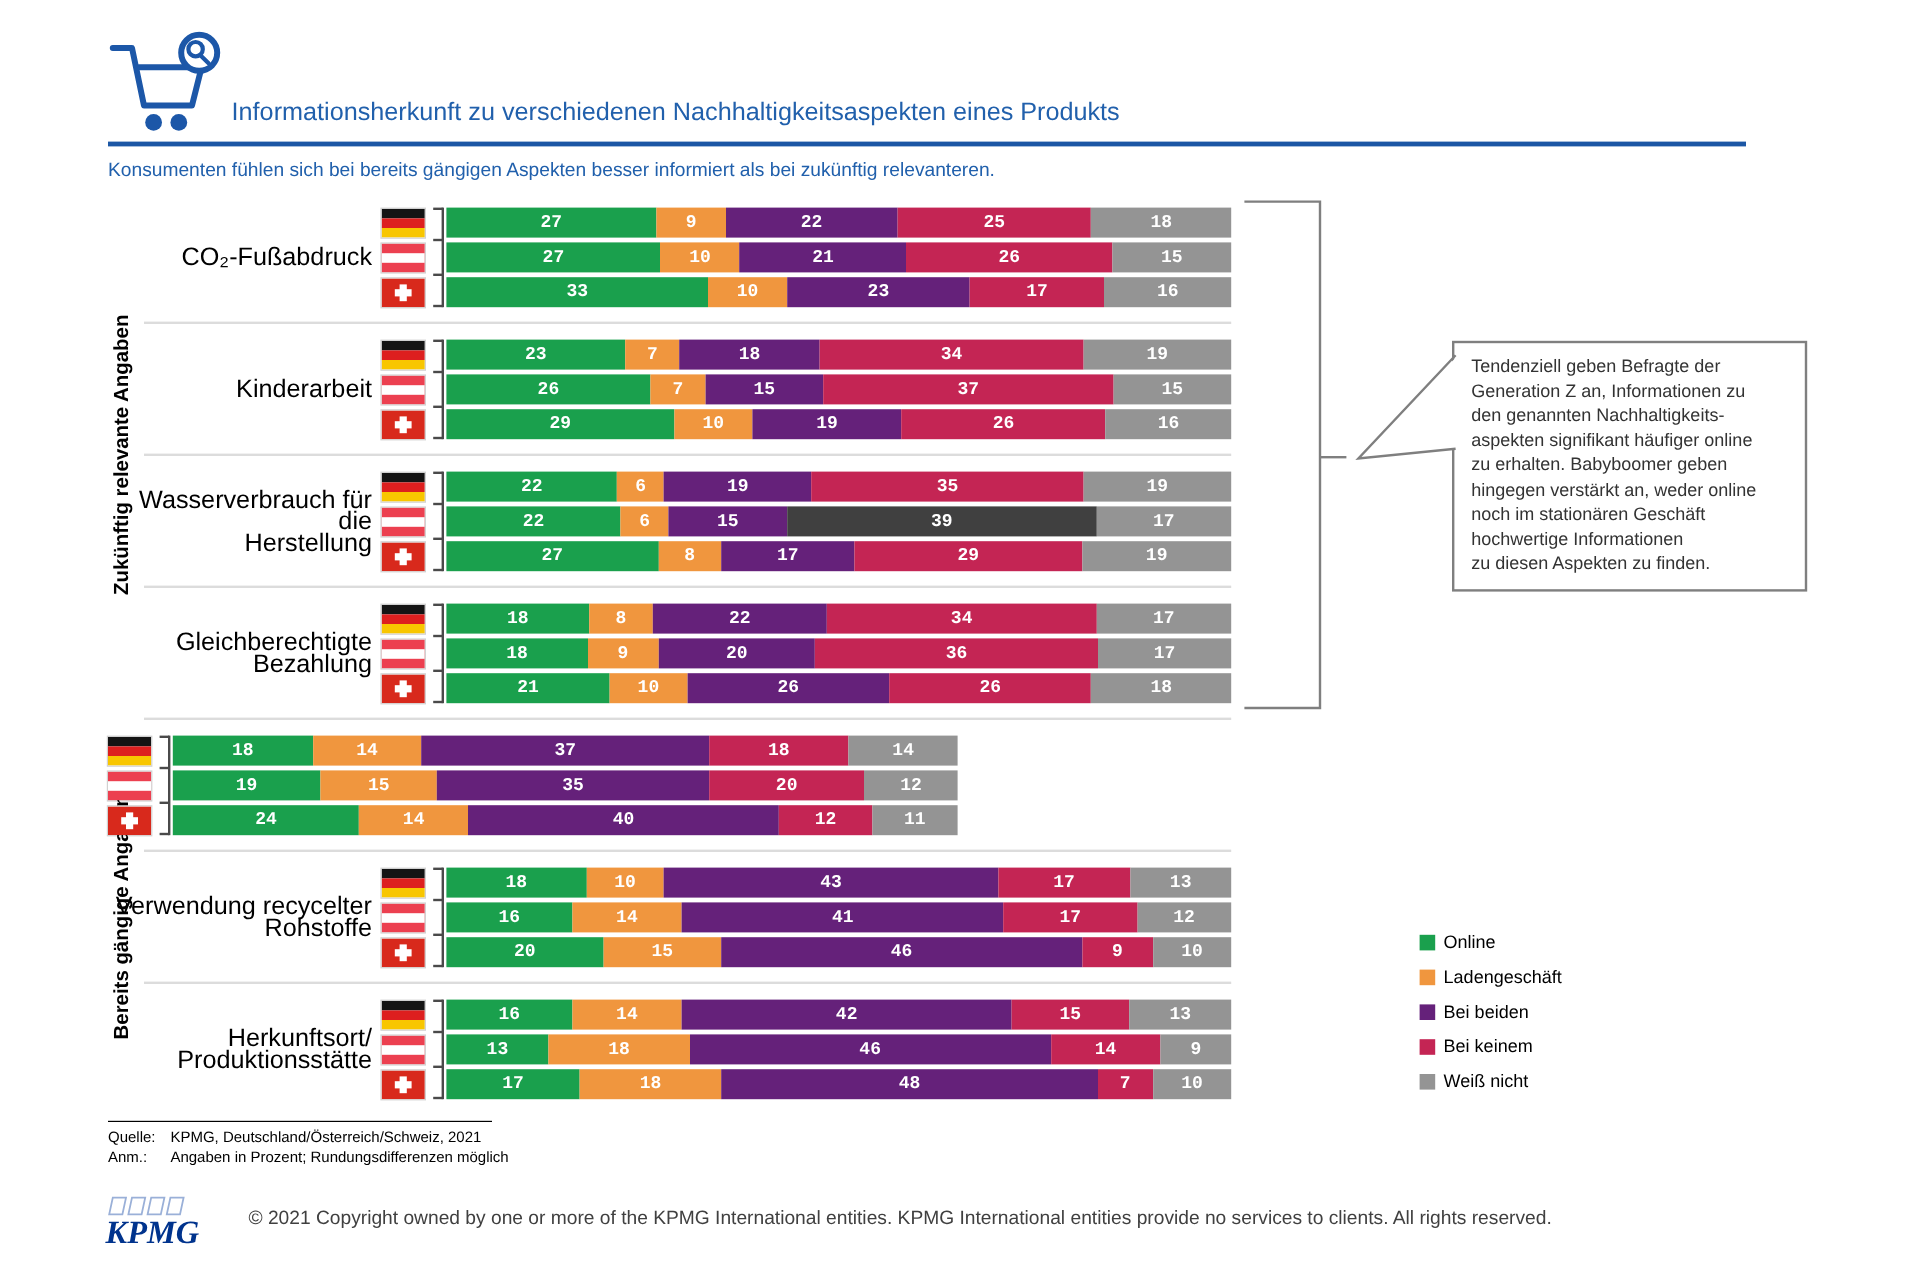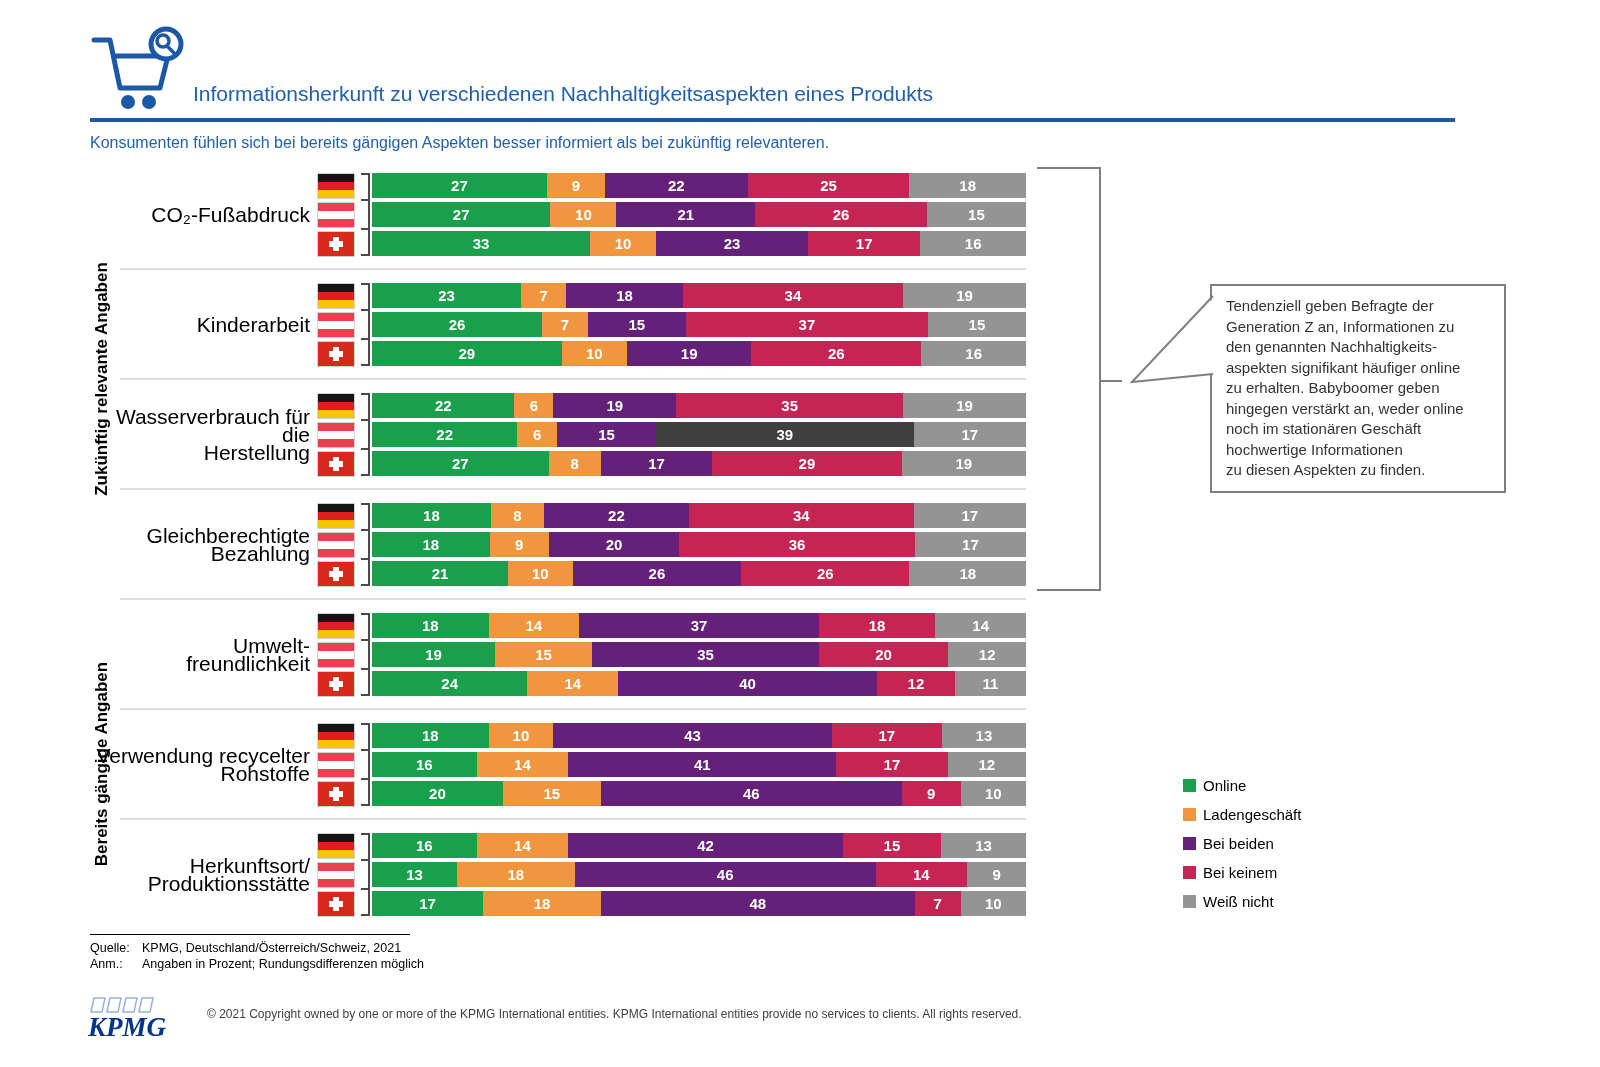--- a/index.html
+++ b/index.html
@@ -25,21 +25,21 @@
   .cat-label {
     width:220px; display:flex; align-items:center; justify-content:flex-end;
     text-align:right; font-size:21px; color:#000; line-height:18px; white-space:pre-line;
     padding-right:8px; box-sizing:content-box;
   }
   .rows { position:relative; width:708px; }
   .row { display:flex; align-items:center; height:25px; margin-bottom:4px; }
   .row:last-child { margin-bottom:0; }
   .flag { width:36px; height:24px; margin-right:18px; flex:none; line-height:0; }
   .flag svg { display:block; outline:1px solid rgba(0,0,0,0.18); }
-  .bar { display:flex; width:654px; height:25px; }
+  .bar { display:flex; width:654px; height:25px;font-family:Liberation Mono, monospace; }
   .seg { display:flex; align-items:center; justify-content:center; color:#fff; font-weight:bold; font-size:15px; overflow:hidden; }
   .vline { position:absolute; left:50px; top:0; width:2px; height:83px; background:#4a4a4a; }
   .tick { position:absolute; left:43px; width:8px; height:2px; background:#4a4a4a; }
 
   
   .section-label { position:absolute; height:20px; text-align:center; font-size:17px; font-weight:bold; color:#000;
     transform:rotate(-90deg); white-space:nowrap; }
   .section-label.s1 { left:-107px; top:369px; width:418px; }
   .section-label.s2 { left:-53px;  top:754px; width:310px; }
 
@@ -56,21 +56,21 @@
   .legend-item { display:flex; align-items:center; margin-bottom:8px; height:21px; }
   .legend-swatch { width:13px; height:13px; margin-right:7px; flex:none; }
   .legend-label { font-size:15px; color:#000; }
 
   
   .foot-rule { position:absolute; left:90px; top:934px; width:320px; height:1px; background:#000; }
   .foot-row { position:absolute; left:90px; font-size:12.5px; color:#000; display:flex; }
   .foot-row .lab { width:52px; flex:none; }
   .foot-q { top:941px; }
   .foot-a { top:957px; }
-  .copyright { position:absolute; left:207px; top:1007px; font-size:12px; color:#404040; }
+  .copyright { position:absolute; left:207px; top:1007px; font-size:16px; color:#404040; }
   .kpmg-logo { position:absolute; left:86px; top:996px; width:90px; height:48px; }
 </style>
 </head>
 <body>
 
 <div class="page">
 
   <svg class="cart-icon" viewBox="0 0 104 94">
     <g fill="none" stroke="#1c57a8" stroke-width="5" stroke-linecap="round" stroke-linejoin="round">
       <path d="M8 14 H24 L34 62 H74 L82 30 H30"></path>
@@ -433,22 +433,20 @@
                 <span>26</span>
               </div>
               <div class="seg" style="flex: 18 1 0%; background: rgb(148, 148, 148);">
                 <span>18</span>
               </div>
             </div>
           </div>
         </div>
       </div>
       <div class="group with-sep">
-        <div class="cat-label">Umwelt-
-freundlichkeit</div>
         <div class="rows">
           <div class="vline"></div>
           <div class="tick" style="top: 0px;"></div>
           <div class="tick" style="top: 26px;"></div>
           <div class="tick" style="top: 55px;"></div>
           <div class="tick" style="top: 81px;"></div>
           <div class="row">
             <div class="flag">
               <svg width="36" height="24" viewBox="0 0 36 24">
                 <rect width="36" height="8" fill="#141414"></rect>

